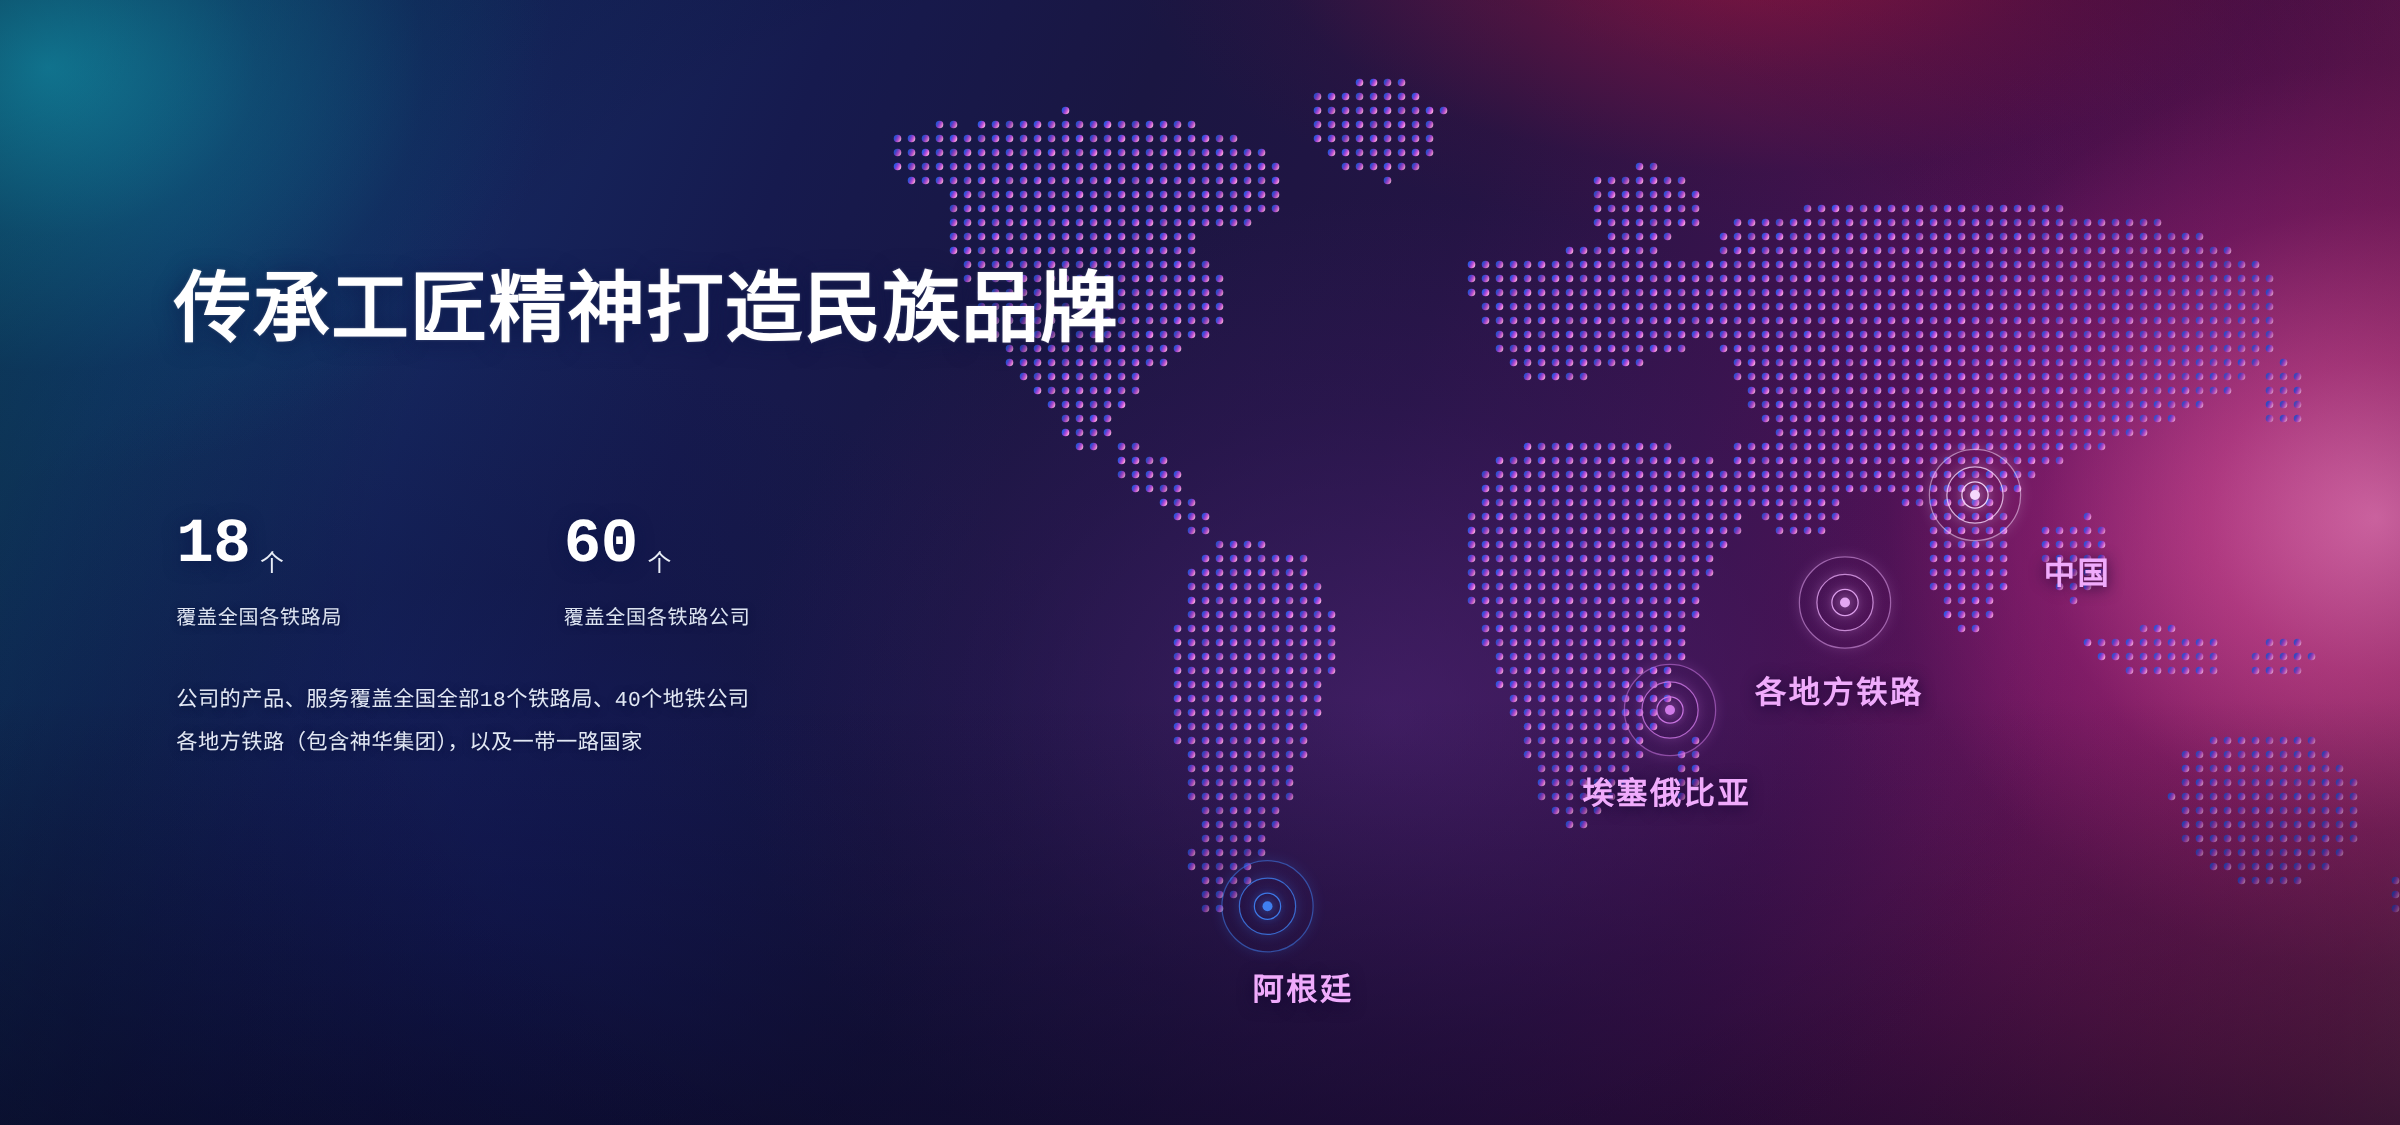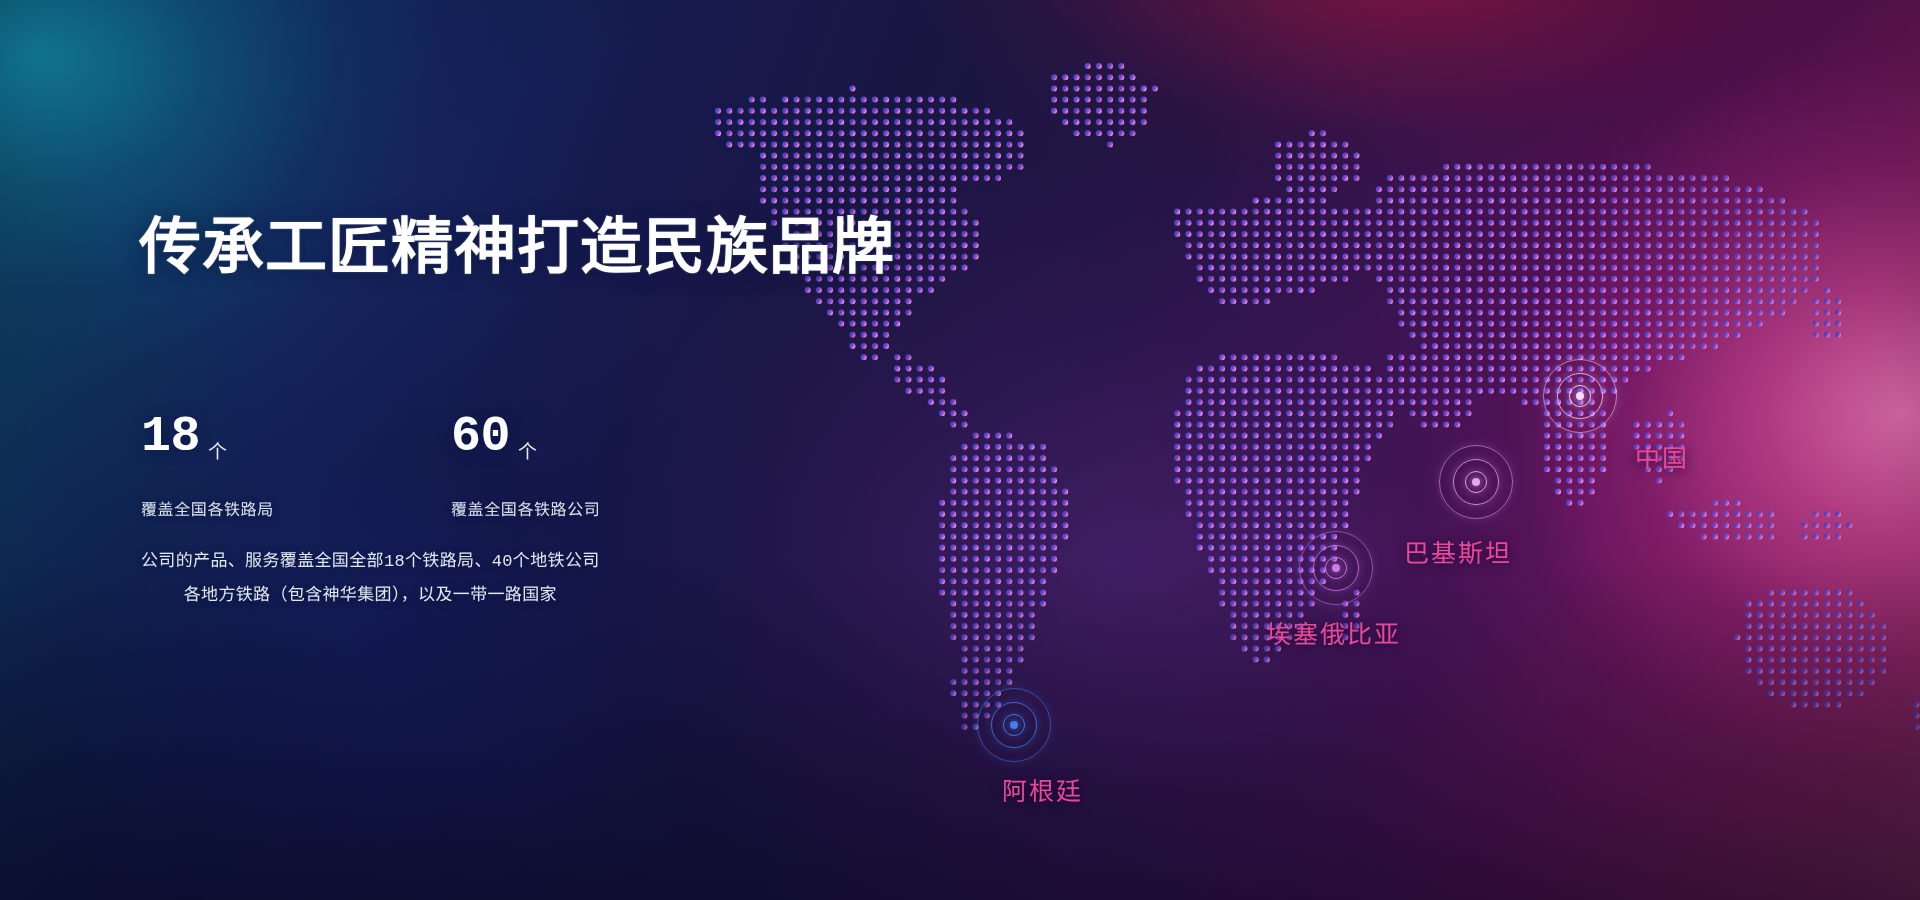--- a/index.html
+++ b/index.html
@@ -116,47 +116,47 @@
     font-size:19px;color:#e8edf6;margin-left:8px;line-height:1;
     position:relative;top:8px;
   }
   .stat-word{
     font-size:34px;font-weight:bold;color:#ffffff;line-height:1;
     letter-spacing:1px;
     text-shadow:0 2px 14px rgba(10,20,70,.7);
     position:relative;top:6px;
   }
   .stat-cap{
-    margin-top:26px;
+    margin-top:10px;
     font-size:16px;color:#dde4f1;letter-spacing:.6px;white-space:nowrap;
     text-shadow:0 1px 6px rgba(8,16,56,.8);
   }
 
   .body-text{
     position:absolute;top:545px;left:2px;
     font-size:17px;line-height:34px;color:#e2e8f4;
     letter-spacing:.35px;
     text-shadow:0 1px 7px rgba(8,16,56,.85);
   }
-  .body-text div{white-space:nowrap;text-align:center;}
+  .body-text div{white-space:nowrap;}
 
   
   .marker{position:absolute;}
   .marker .rings{position:absolute;left:0;top:0;}
   .marker .ring{
     position:absolute;border-radius:50%;border-style:solid;
     left:50%;top:50%;transform:translate(-50%,-50%);
   }
   .marker .dot{
     position:absolute;left:50%;top:50%;transform:translate(-50%,-50%);
     border-radius:50%;
   }
   .marker-label{
     position:absolute;
-    font-size:25px;font-weight:normal;color:#ec4899;
+    font-size:25px;font-weight:bold;color:#f0abfc;
     letter-spacing:2px;white-space:nowrap;
     text-shadow:0 2px 12px rgba(20,6,48,.85);
     text-align:center;
   }
 </style>
 </head>
 <body>
 
 <div id="stage">
 
@@ -2433,21 +2433,21 @@
       </div>
       <div class="marker-label" style="left: 1266px; top: 614px;">埃塞俄比亚</div>
       <div class="marker" style="left: 1426px; top: 432px; width: 100px; height: 100px;">
         <div class="rings" style="width: 100px; height: 100px;">
           <div class="ring" style="width: 74px; height: 74px; border-width: 1.4px; border-color: rgb(228, 166, 242); opacity: 0.55; box-shadow: rgba(228, 166, 242, 0.333) 0px 0px 10px;"></div>
           <div class="ring" style="width: 46px; height: 46px; border-width: 1.6px; border-color: rgb(228, 166, 242); opacity: 0.8; box-shadow: rgba(228, 166, 242, 0.333) 0px 0px 10px;"></div>
           <div class="ring" style="width: 22px; height: 22px; border-width: 1.8px; border-color: rgb(228, 166, 242); opacity: 0.95; box-shadow: rgba(228, 166, 242, 0.333) 0px 0px 10px;"></div>
           <div class="dot" style="width: 8px; height: 8px; background: rgb(228, 166, 242); box-shadow: rgb(228, 166, 242) 0px 0px 10px;"></div>
         </div>
       </div>
-      <div class="marker-label" style="left: 1404px; top: 533px;">巴基斯坦</div>
+      <div class="marker-label" style="left: 1404px; top: 533px;">各地方铁路</div>
       <div class="marker" style="left: 1530px; top: 346px; width: 100px; height: 100px;">
         <div class="rings" style="width: 100px; height: 100px;">
           <div class="ring" style="width: 74px; height: 74px; border-width: 1.4px; border-color: rgb(246, 217, 251); opacity: 0.55; box-shadow: rgba(246, 217, 251, 0.333) 0px 0px 10px;"></div>
           <div class="ring" style="width: 46px; height: 46px; border-width: 1.6px; border-color: rgb(246, 217, 251); opacity: 0.8; box-shadow: rgba(246, 217, 251, 0.333) 0px 0px 10px;"></div>
           <div class="ring" style="width: 22px; height: 22px; border-width: 1.8px; border-color: rgb(246, 217, 251); opacity: 0.95; box-shadow: rgba(246, 217, 251, 0.333) 0px 0px 10px;"></div>
           <div class="dot" style="width: 8px; height: 8px; background: rgb(246, 217, 251); box-shadow: rgb(246, 217, 251) 0px 0px 10px;"></div>
         </div>
       </div>
       <div class="marker-label" style="left: 1635px; top: 438px;">中国</div>
     </div>

